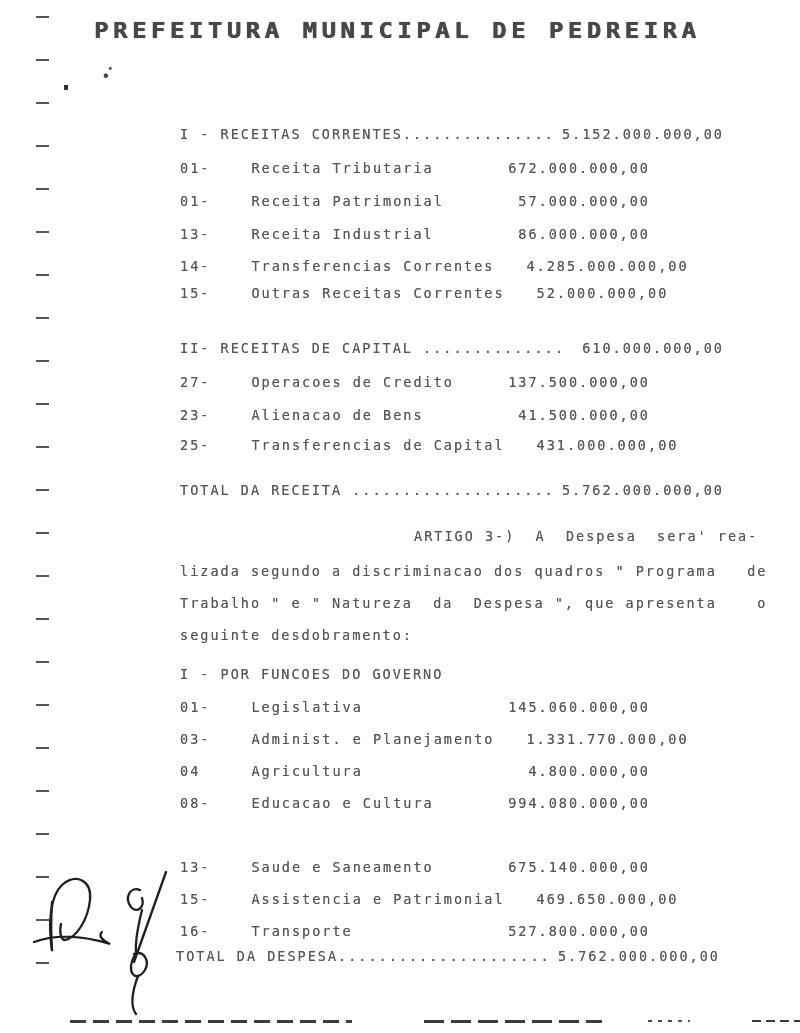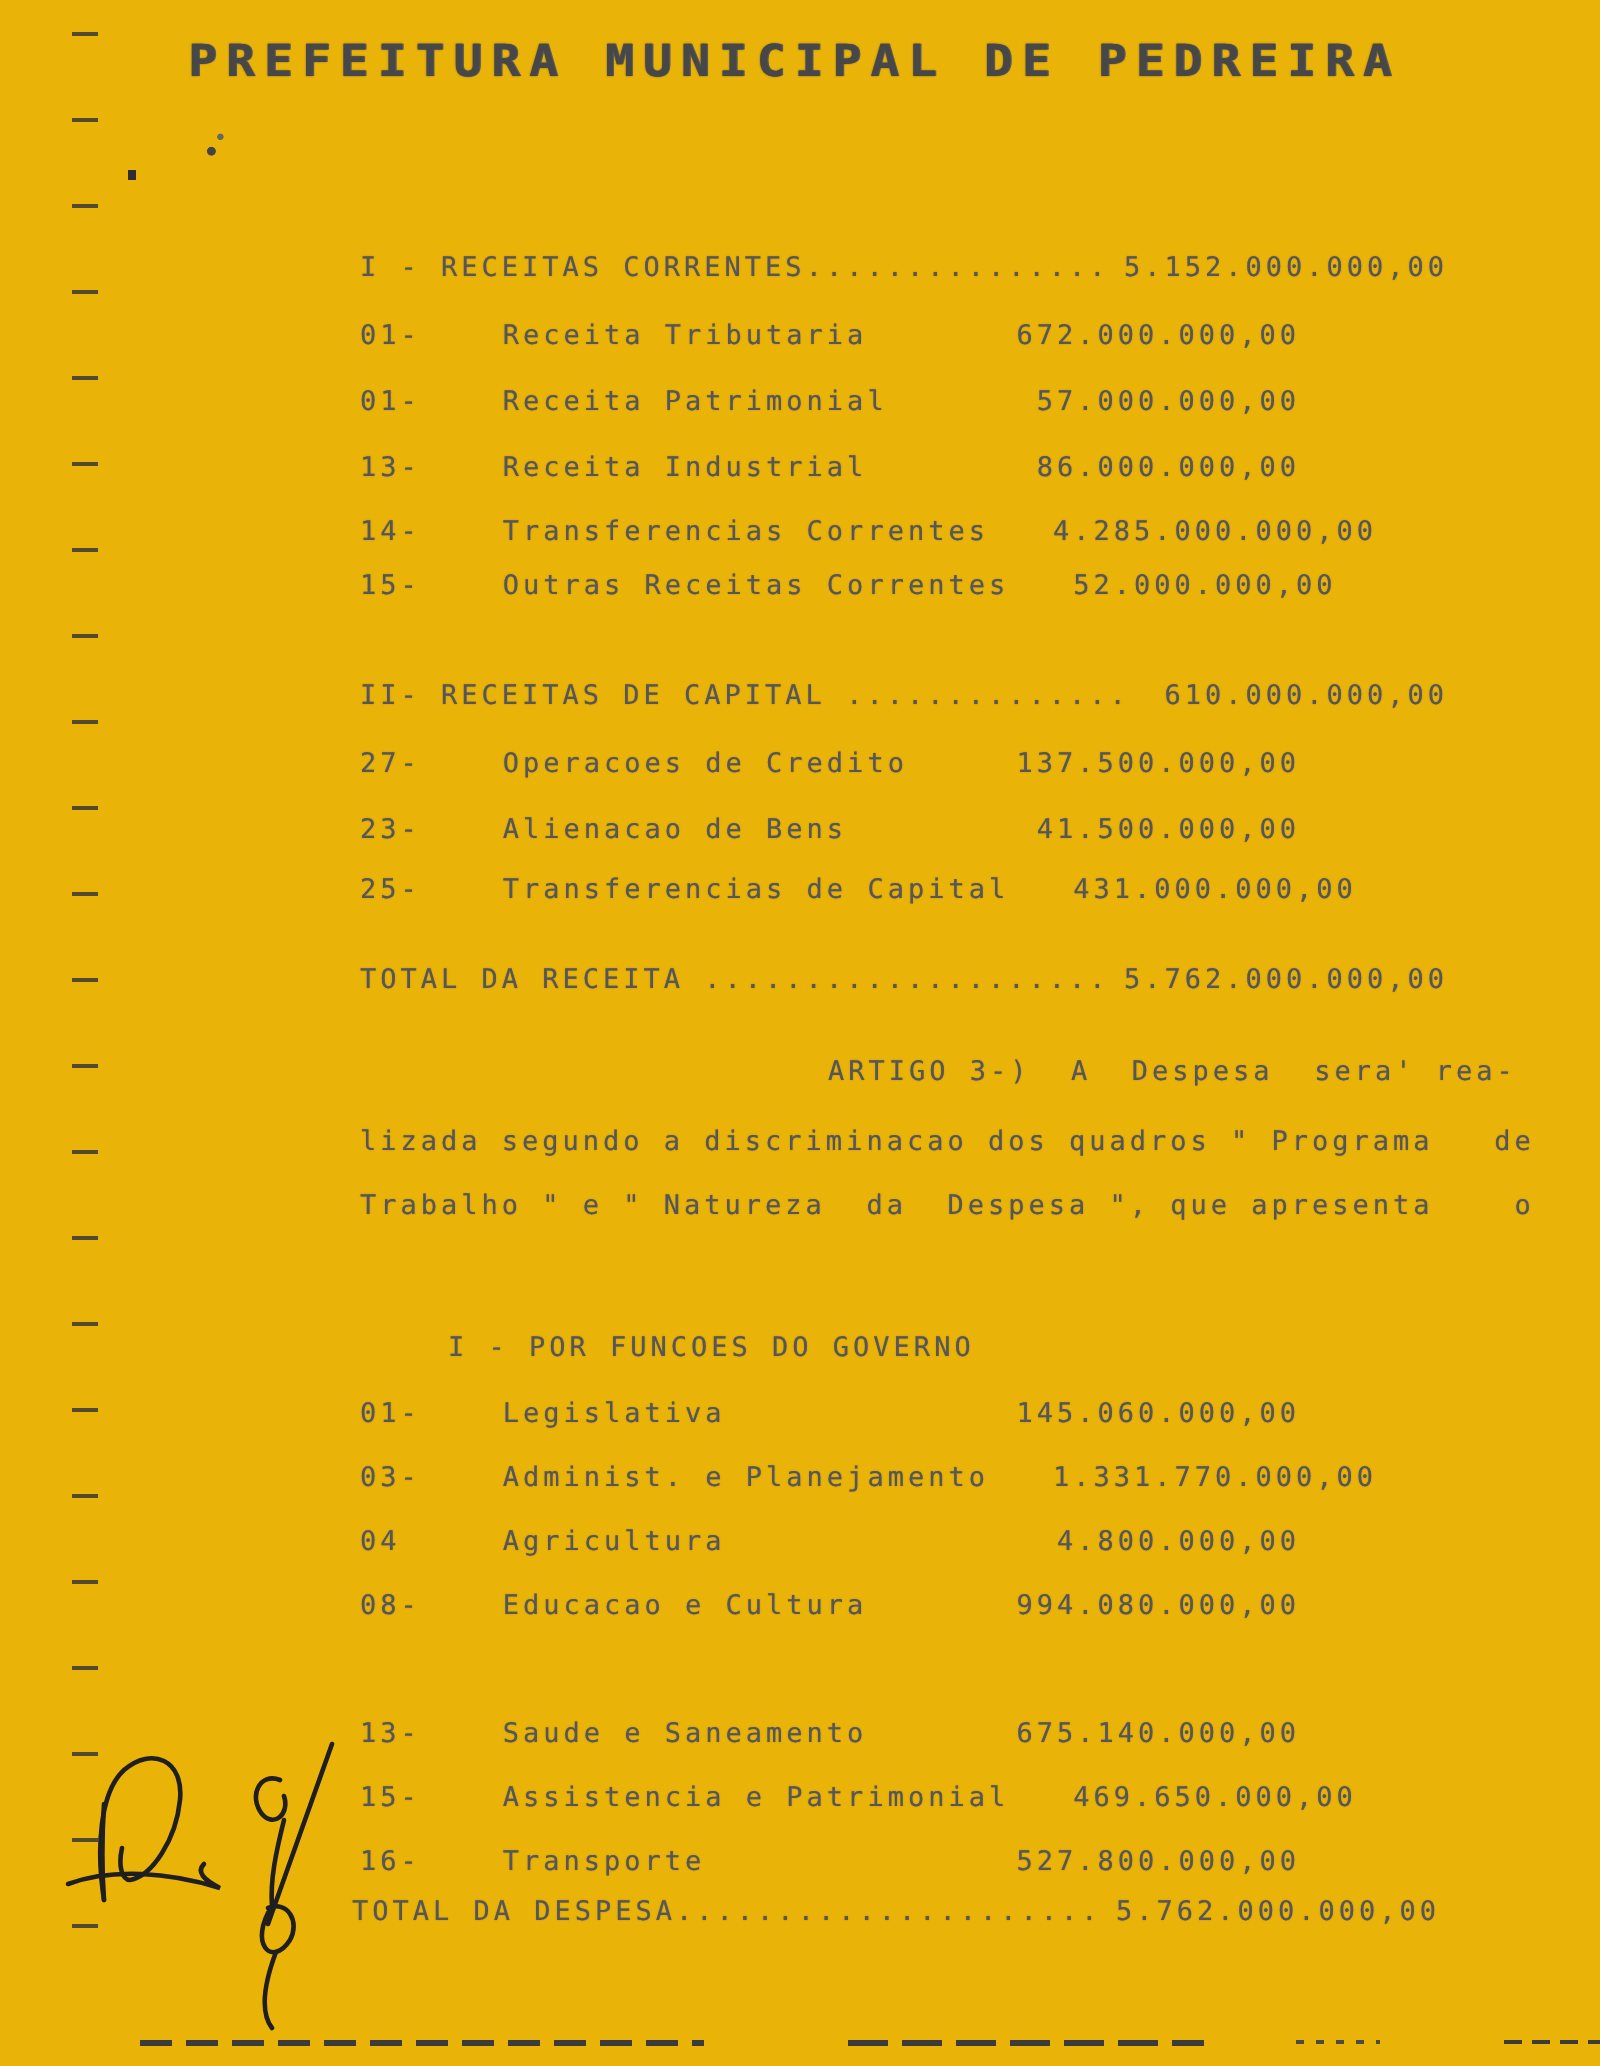--- a/index.html
+++ b/index.html
@@ -1,35 +1,35 @@
 <!DOCTYPE html>
 <html><head>
 <meta charset="utf-8">
 <style>
   html,body{margin:0;padding:0;background:#e8e8e8;}
   .page{
-    position:relative;width:800px;height:1033px;background:#eab308;
+    position:relative;width:800px;height:1033px;background:#ffffff;
     font-family:"DejaVu Sans Mono",monospace;color:#565656;overflow:hidden;
     text-shadow:0 0 0.6px rgba(90,90,90,.7);
   }
   .hdr{
     position:absolute;left:94px;top:18px;
     font-family:"DejaVu Sans Mono",monospace;font-weight:bold;font-size:24px;
     letter-spacing:4.5px;color:#474747;white-space:pre;
     text-shadow:0.6px 0 0 #5a5a5a, 0 0 1px rgba(70,70,70,.8);
     transform:scaleY(0.92);transform-origin:top left;
   }
   .row{position:absolute;left:180px;display:flex;font-size:13.5px;letter-spacing:2px;white-space:pre;}
   .item{width:470px;gap:32px;}
   .lead,.tot{width:544px;}
   .code{margin-right:9px;}
   .amt{margin-left:auto;}
   .dots{flex:1;overflow:hidden;white-space:nowrap;}
   .para{position:absolute;left:180px;font-size:13.5px;letter-spacing:2px;white-space:pre;}
-  .sechead{position:absolute;left:180px;font-size:13.5px;letter-spacing:2px;white-space:pre;margin-left:44px;}
+  .sechead{position:absolute;left:180px;font-size:13.5px;letter-spacing:2px;white-space:pre;}
   .margin-marks{
     position:absolute;left:36px;top:16px;width:13px;height:978px;
     background:repeating-linear-gradient(180deg, rgba(55,55,55,.85) 0 2px, transparent 2px 43px);
   }
   .smudge{position:absolute;left:103px;top:66px;width:9px;height:12px;
     background:
       radial-gradient(circle at 30% 80%, #444 0 2px, transparent 2.4px),
       radial-gradient(circle at 80% 20%, #666 0 1.4px, transparent 1.8px);}
   .dot-artifact{position:absolute;left:64px;top:85px;width:4px;height:5px;background:#2f2f2f;}
   .bottom-line{position:absolute;top:1020px;height:3px;}
@@ -82,20 +82,21 @@
     <span class="code">25-</span><span class="nm">Transferencias de Capital</span><span class="amt">431.000.000,00</span>
   </div>
 
   <div class="row tot" style="top:482px">
     <span class="lbl">TOTAL DA RECEITA </span><span class="dots">........................................</span><span class="amt"> 5.762.000.000,00</span>
   </div>
 
   <div class="para" style="left:414px;top:528px">ARTIGO 3-)  A  Despesa  sera' rea-</div>
   <div class="para" style="top:563px">lizada segundo a discriminacao dos quadros " Programa   de</div>
   <div class="para" style="top:595px">Trabalho " e " Natureza  da  Despesa ", que apresenta    o</div>
+  <div class="para" style="top:627px">seguinte desdobramento:</div>
 
   <div class="sechead" style="top:666px">I - POR FUNCOES DO GOVERNO</div>
   <div class="row item" style="top:699px">
     <span class="code">01-</span><span class="nm">Legislativa</span><span class="amt">145.060.000,00</span>
   </div>
   <div class="row item" style="top:731px">
     <span class="code">03-</span><span class="nm">Administ. e Planejamento</span><span class="amt">1.331.770.000,00</span>
   </div>
   <div class="row item" style="top:763px">
     <span class="code">04 </span><span class="nm">Agricultura</span><span class="amt">4.800.000,00</span>

